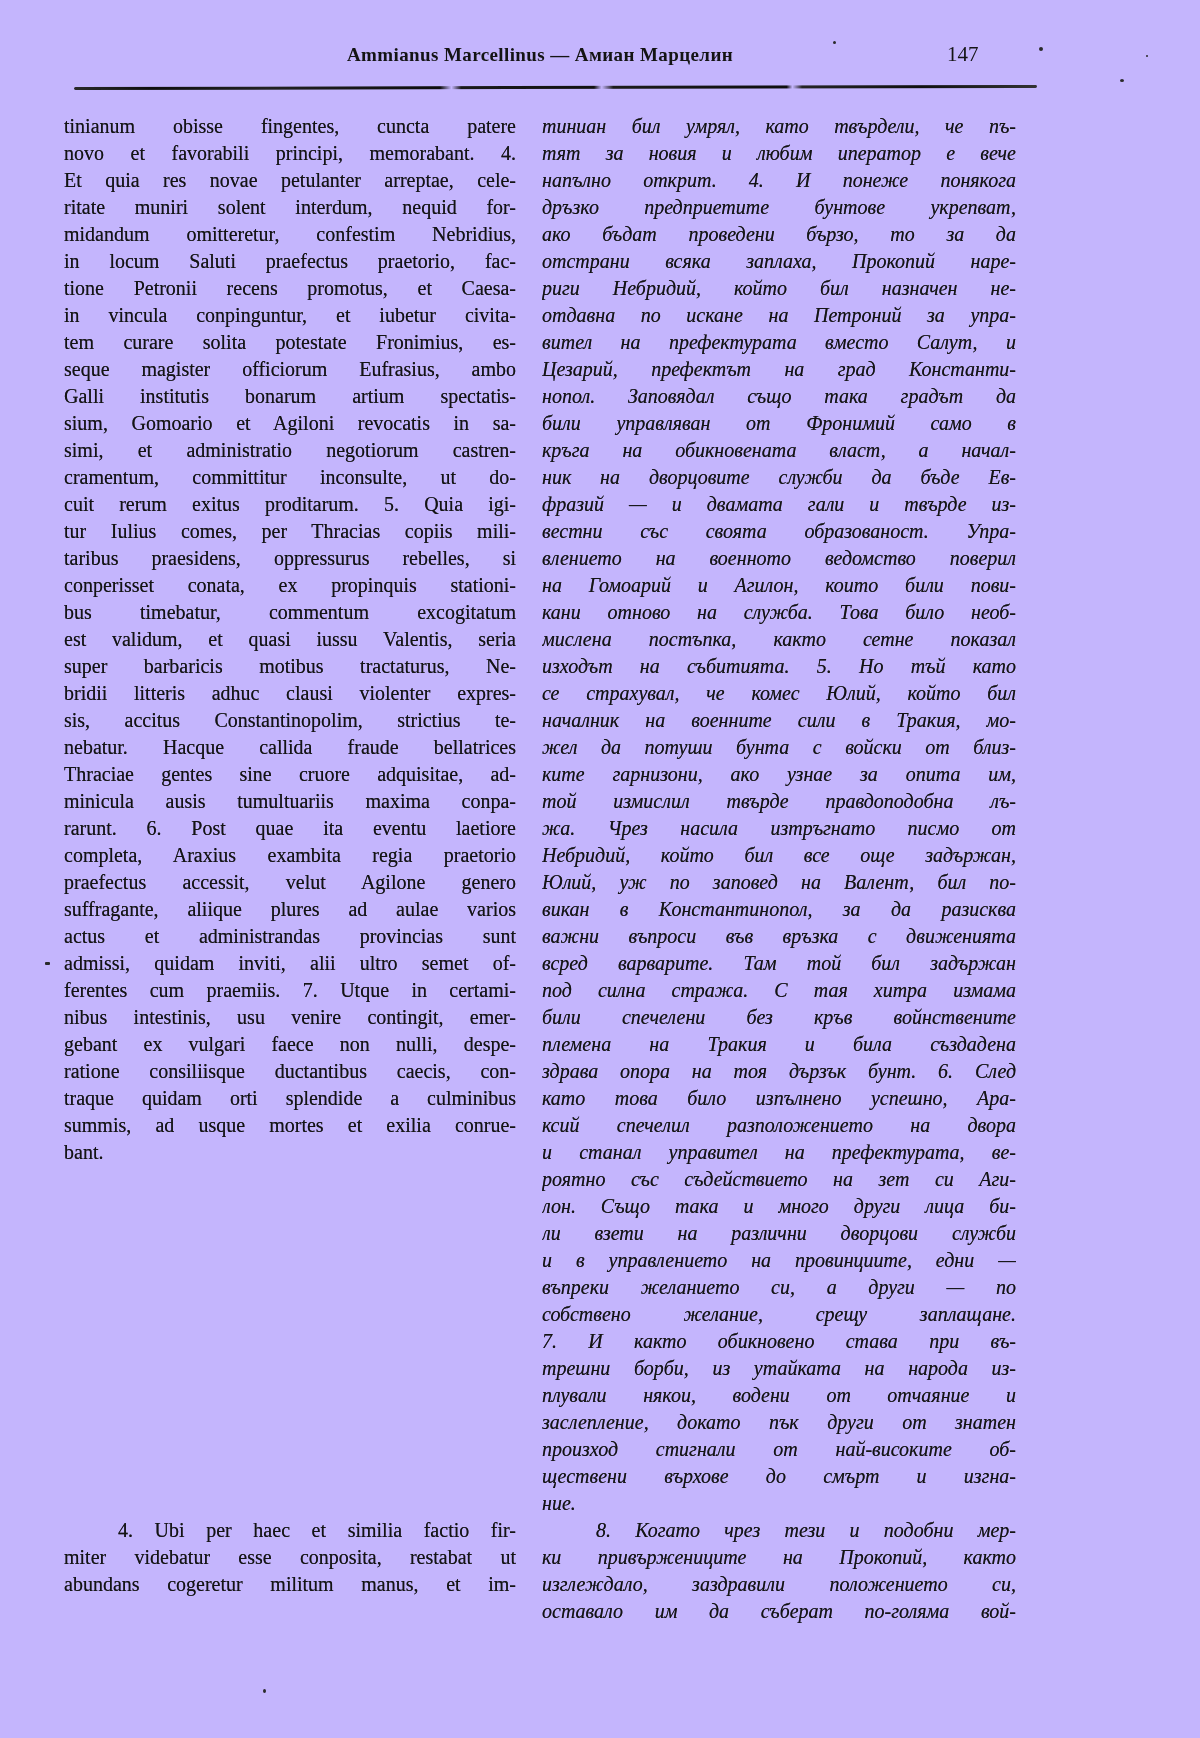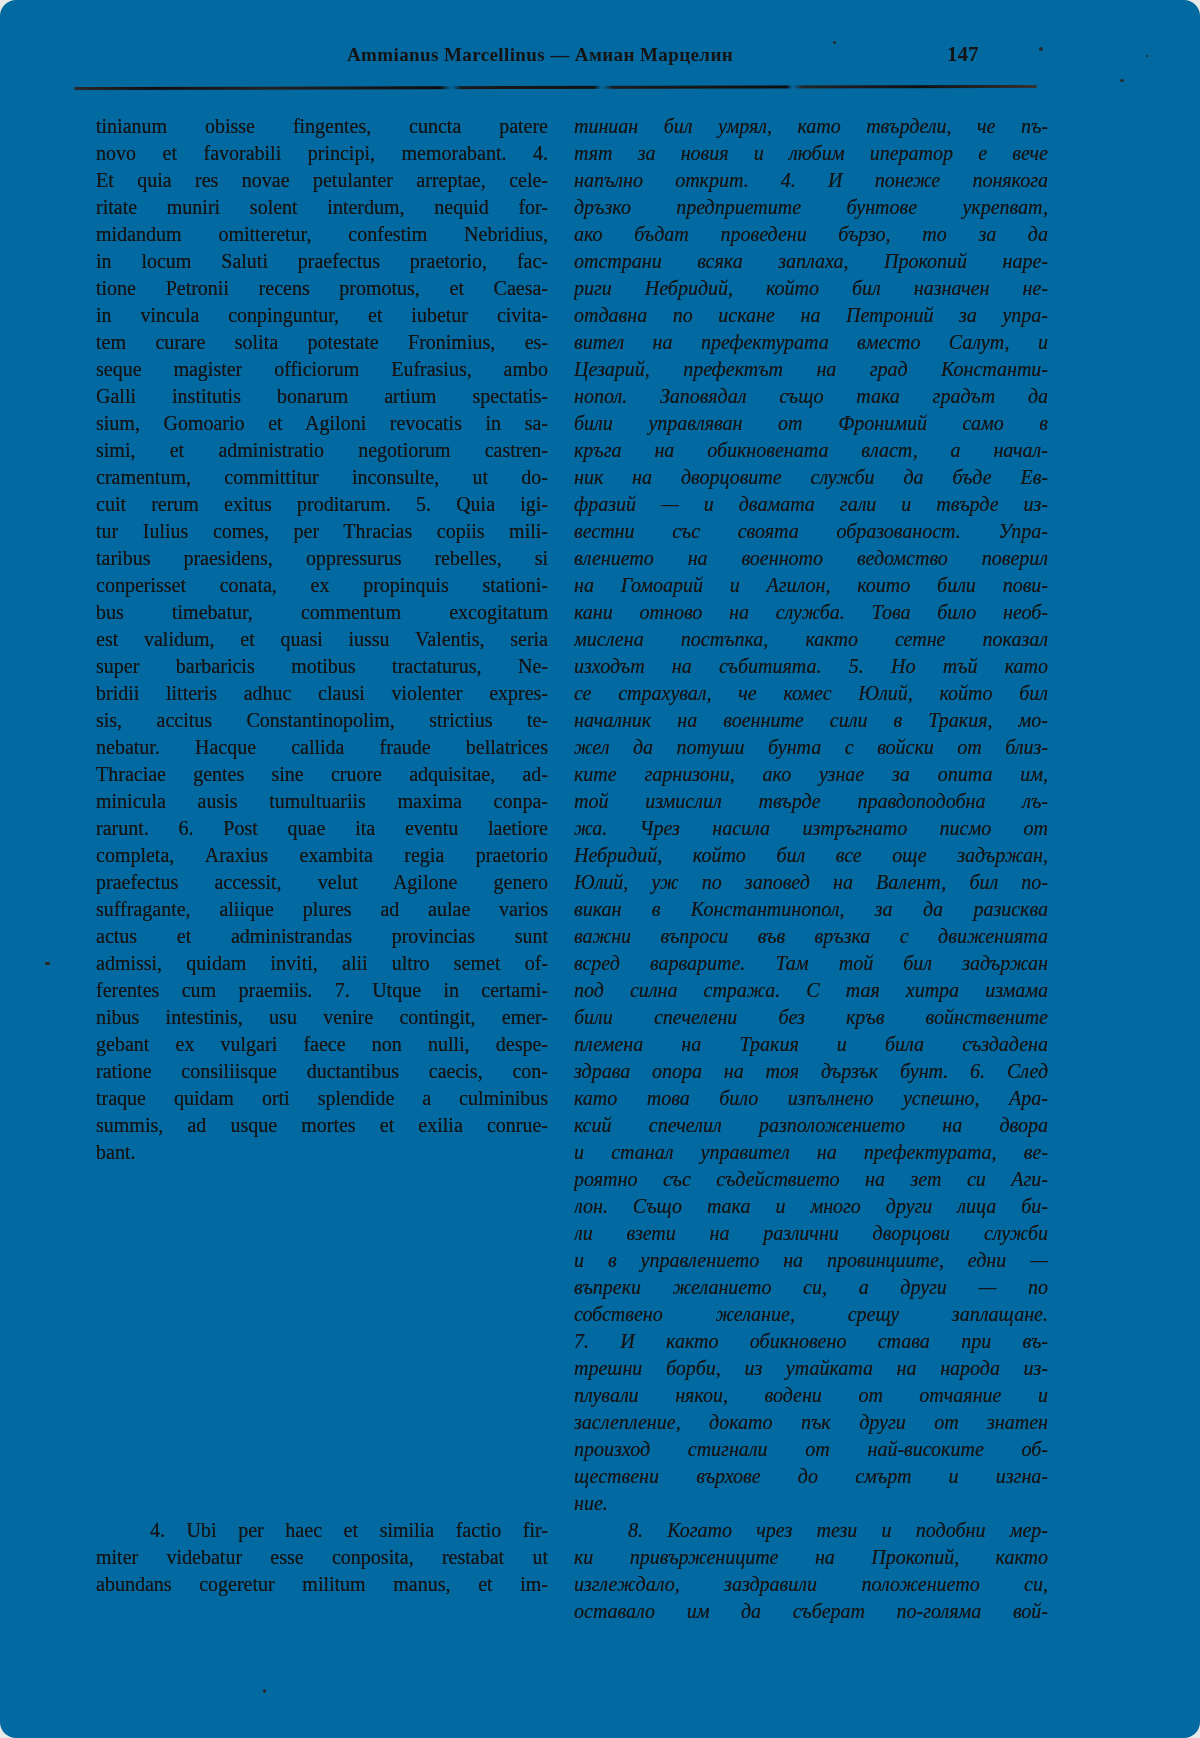--- a/index.html
+++ b/index.html
@@ -6,65 +6,63 @@
   body {
     width: 1200px;
     height: 1738px;
     background: #e9e9e7;
     font-family: "Liberation Serif", "DejaVu Serif", serif;
   }
   .page {
     position: relative;
     width: 1200px;
     height: 1738px;
-    background: #0369a1;
+    background: #c4b5fd;
     color: #141414;
     overflow: hidden;
-    border-radius: 16px;
   }
   
   .running-title {
     position: absolute;
     top: 44px;
     left: 75px;
     width: 930px;
     text-align: center;
     font-size: 19px;
     font-weight: bold;
     letter-spacing: 0.4px;
     white-space: nowrap;
   }
   .page-number {
     position: absolute;
     top: 42px;
     left: 947px;
     width: 60px;
     font-size: 21px;
-    font-weight: bold;
+    font-weight: normal;
     text-align: left;
   }
   .header-rule {
     position: absolute;
     top: 86px;
     left: 74px;
     width: 963px;
     height: 3px;
     transform: rotate(-0.12deg);
     background: linear-gradient(90deg,
       #2a2a2a 0%, #0f0f0f 8%, #222 20%, #0d0d0d 38%,
       transparent 39.2%, #1a1a1a 40.2%, #111 54%,
       transparent 54.8%, #1c1c1c 56%, #0e0e0e 74%,
       transparent 74.6%, #242424 75.6%, #101010 88%, #333 100%);
     border-radius: 2px;
   }
   
   .col {
     position: absolute;
     top: 113px;
-    margin-left: 32px;
   }
   .col-left  { left: 64px;  width: 452px; }
   .col-right { left: 542px; width: 474px; font-style: italic; }
   .line {
     height: 27px;
     line-height: 27px;
     font-size: 20px;
     text-align: justify;
     text-align-last: justify;
     overflow: hidden;

